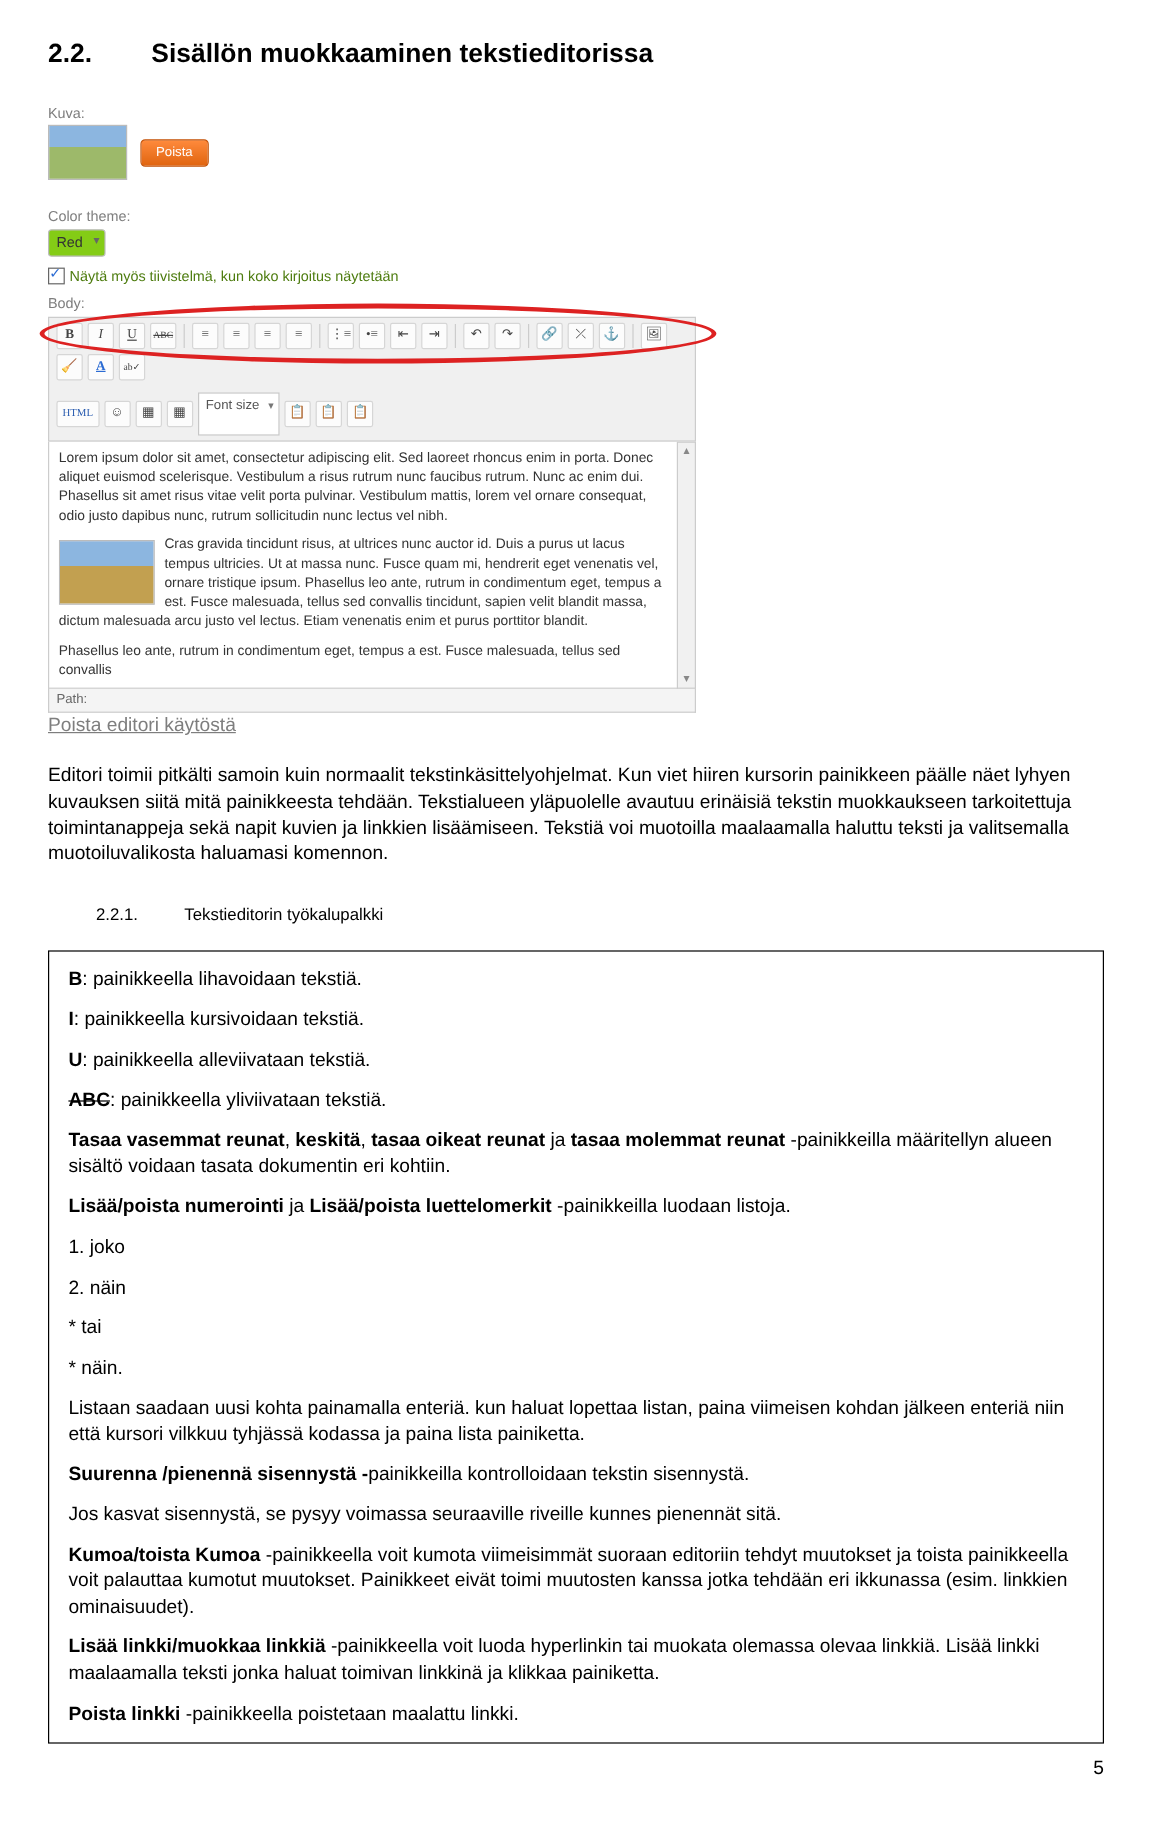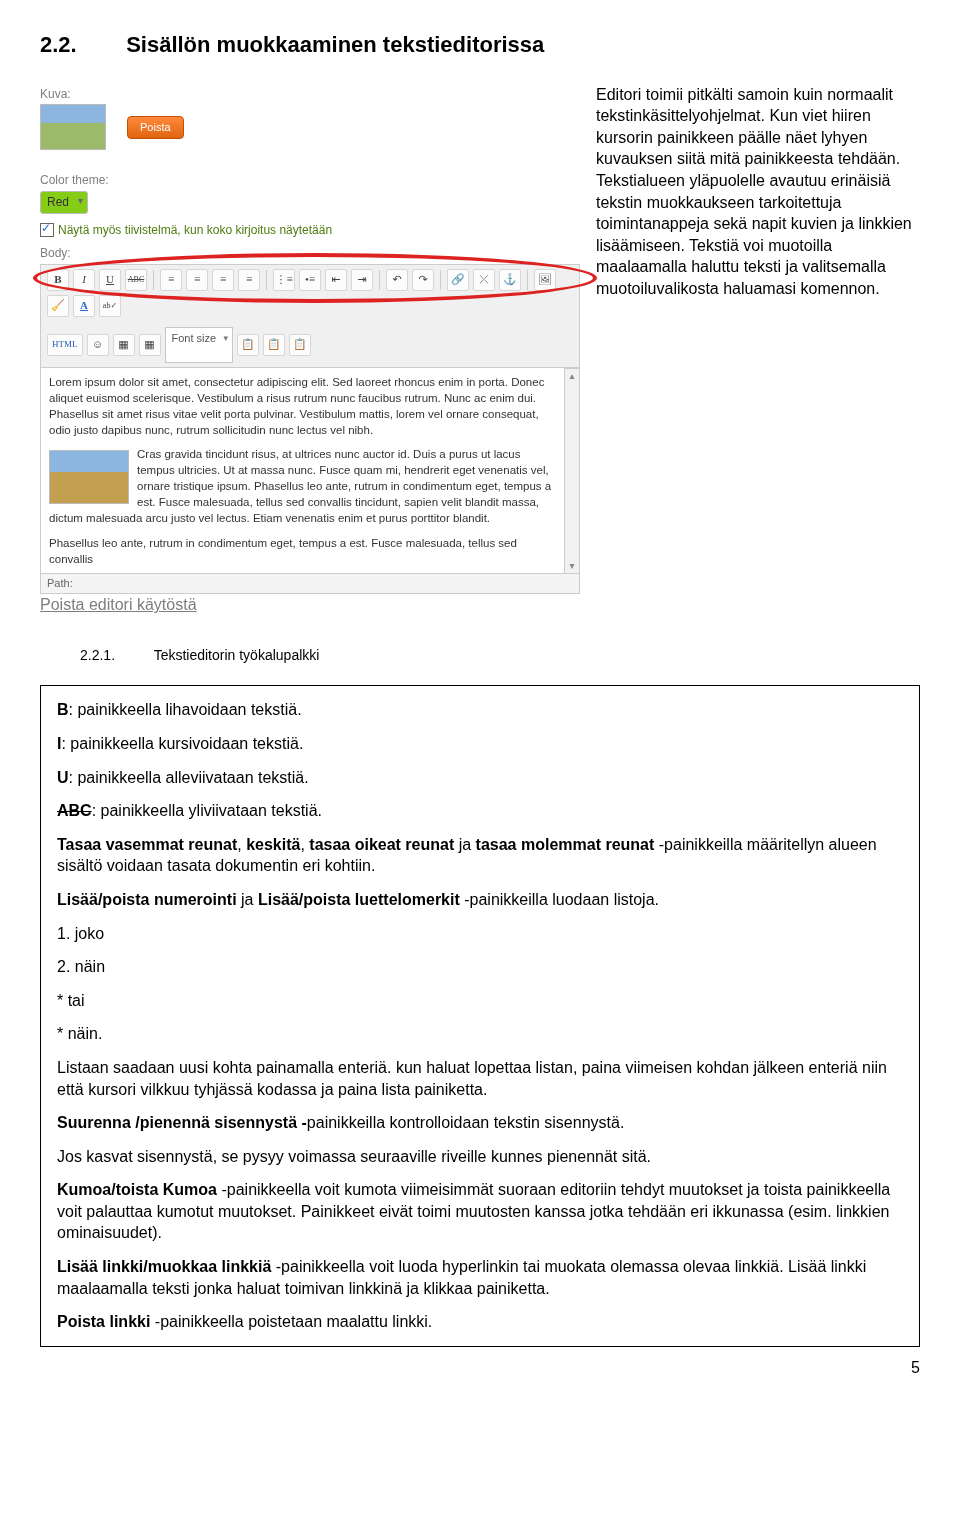--- a/index.html
+++ b/index.html
@@ -20,30 +20,30 @@
   }
   h2.section-title .num { display:inline-block; width:80px; }
   h3.sub-title {
     font-size: 14px;
     font-weight: normal;
     margin: 30px 0 20px 40px;
   }
   h3.sub-title .num { display:inline-block; width:70px; }
 
   
-  .shot-wrap { display:flex; gap:16px; align-items:flex-start; margin-bottom:10px; }
+  .shot-wrap { display:flex; gap:16px; align-items:flex-start; margin-bottom:10px;flex-direction:column; }
   .shot {
     width: 540px;
     box-sizing: border-box;
     font-size: 12px;
     color: #555;
     line-height: 1.4;
   }
   .shot .lbl { color:#7e7e7e; font-size:12px; margin:6px 0 2px; }
-  .shot .row { display:flex; align-items:center; gap:21px; }
+  .shot .row { display:flex; align-items:center; gap:11px; }
   .thumb {
     width:64px; height:44px;
     background: linear-gradient(180deg,#8cb6e0 40%, #9db96a 40%);
     border:1px solid #bbb;
   }
   .btn-poista {
     background: linear-gradient(180deg,#ff8a3c,#e06510);
     color:#fff; font-size:11px; padding:3px 12px;
     border:1px solid #c35005; border-radius:4px;
   }

